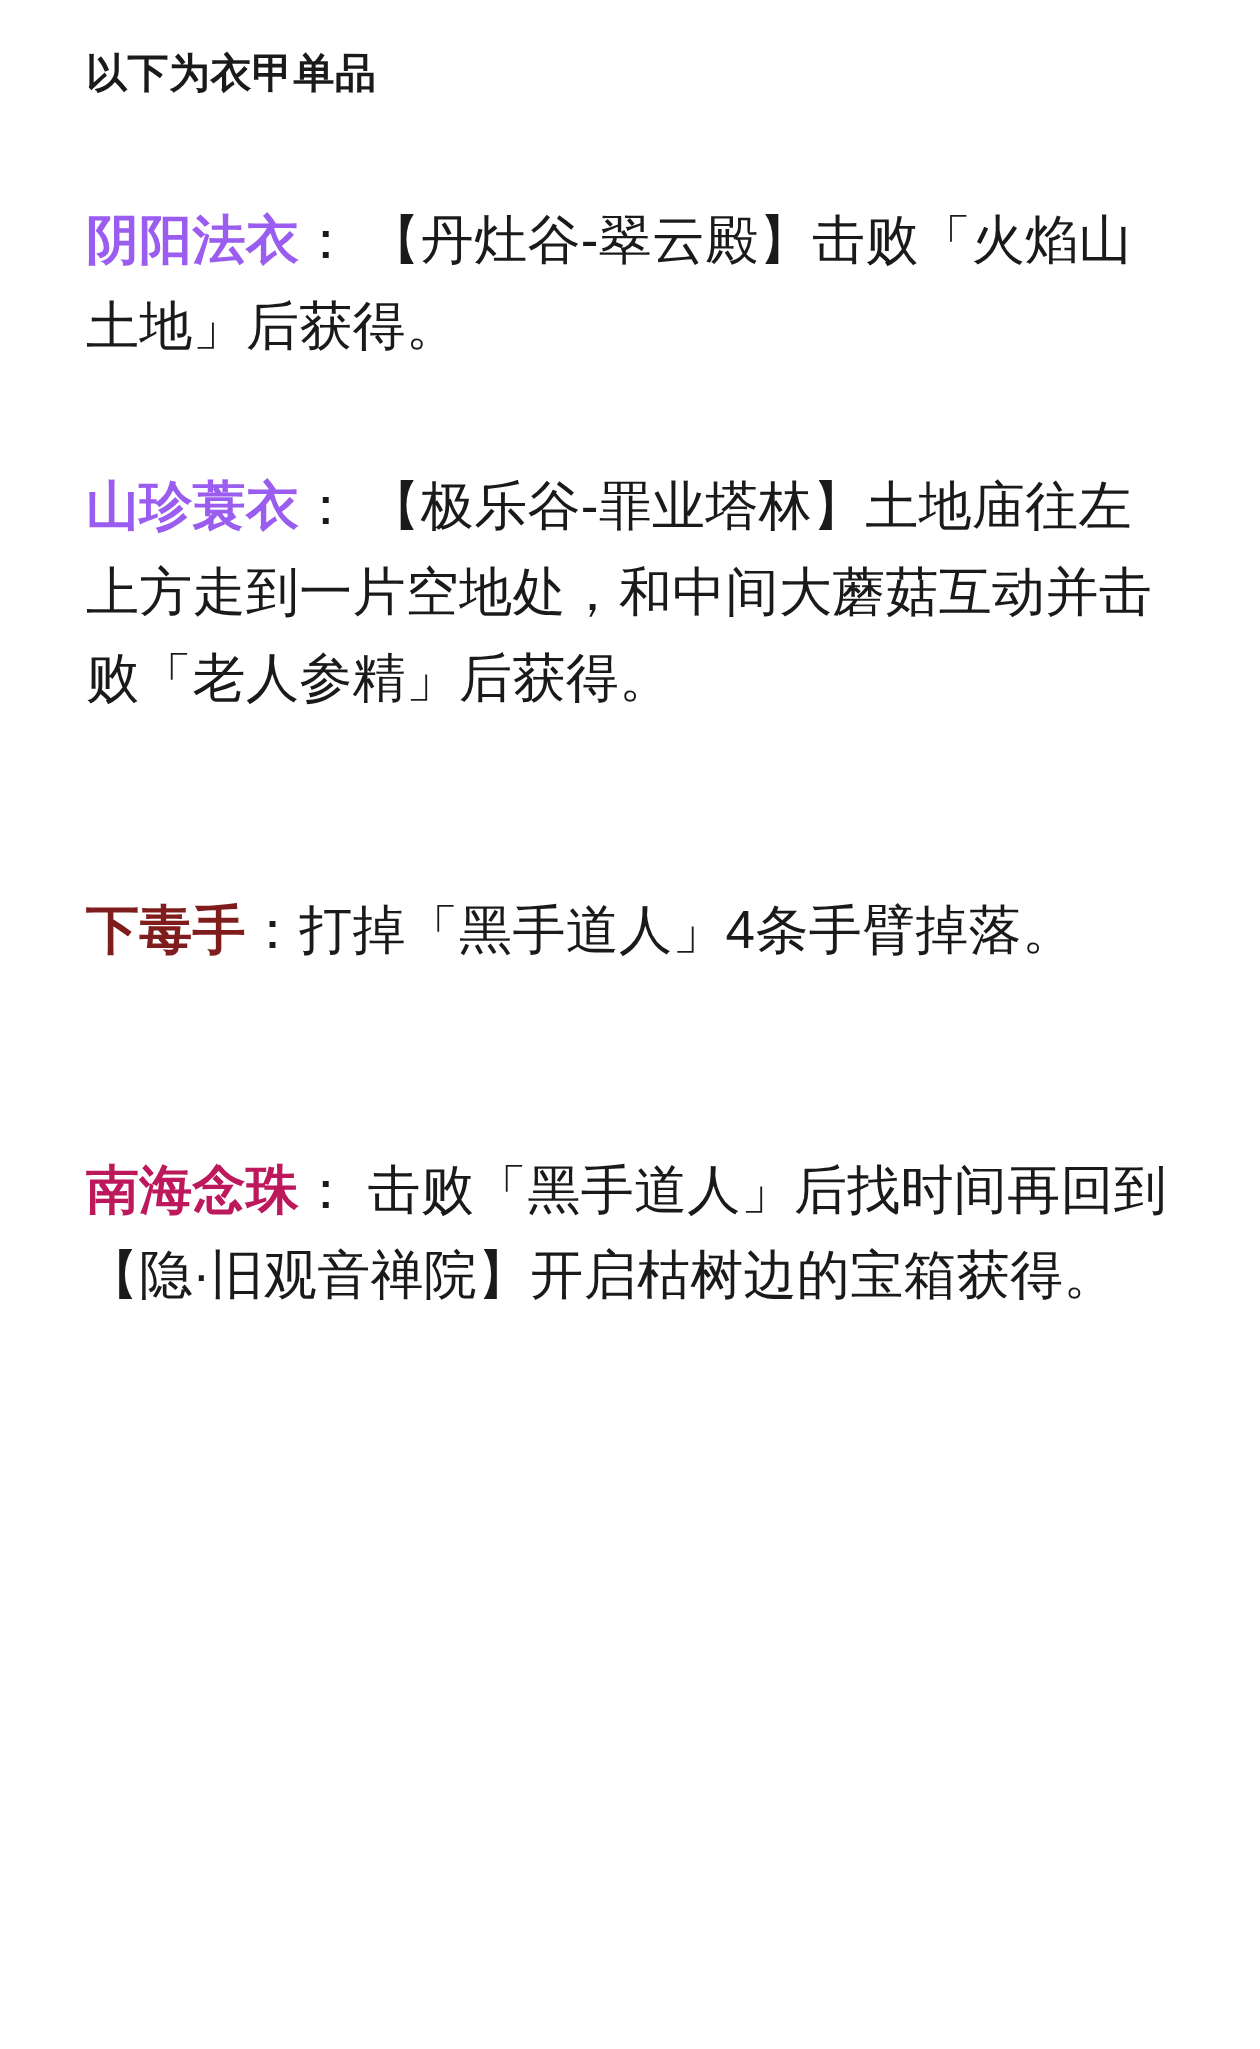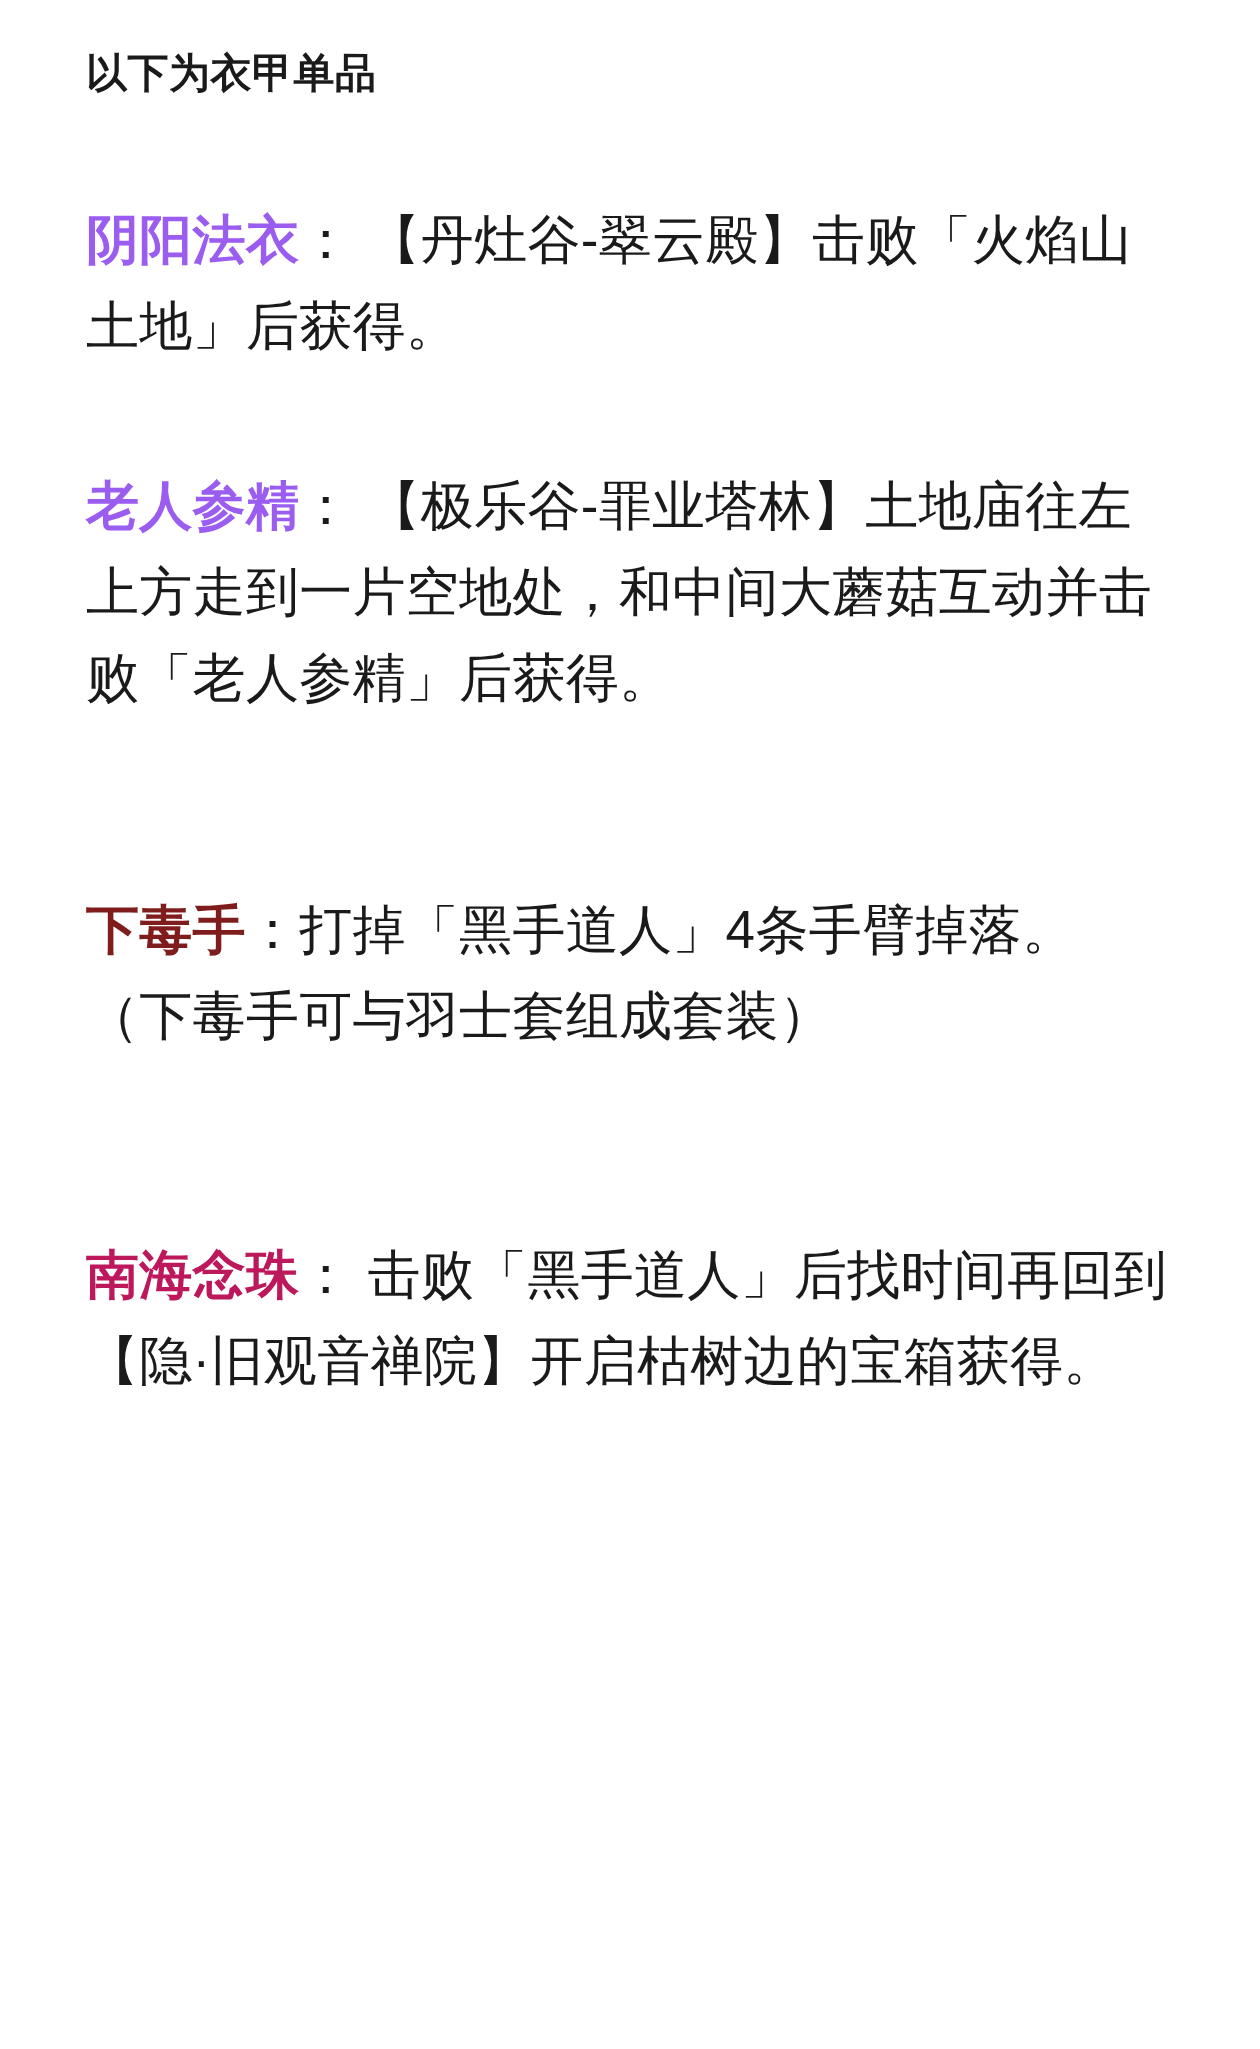--- a/index.html
+++ b/index.html
@@ -63,31 +63,30 @@
 
   <div class="gap-md"></div>
 
   <div class="block">
     <p class="para"><span class="item-name name-purple">阴阳法衣</span><span>：</span><span> 【丹灶谷-翠云殿】击败「火焰山土地」后获得。</span></p>
   </div>
 
   <div class="gap-md"></div>
 
   <div class="block">
-    <p class="para"><span class="item-name name-purple">老人参精</span><span>：</span><span> 【极乐谷-罪业塔林】土地庙往左上方走到一片空地处，和中间大蘑菇互动并击败「老人参精」后获得。</span></p>
+    <p class="para"><span class="item-name name-purple">山珍蓑衣</span><span>：</span><span> 【极乐谷-罪业塔林】土地庙往左上方走到一片空地处，和中间大蘑菇互动并击败「老人参精」后获得。</span></p>
   </div>
 
   <div class="gap-lg"></div>
 
 
   <div class="gap-md"></div>
 
   <div class="block">
     <p class="para"><span class="item-name name-gold">下毒手</span><span>：</span><span>打掉「黑手道人」4条手臂掉落。</span></p>
-    <p class="para">（下毒手可与羽士套组成套装）</p>
   </div>
 
   <div class="gap-md"></div>
 
   <div class="block">
   </div>
 
   <div class="gap-md"></div>
 
   <div class="block">

